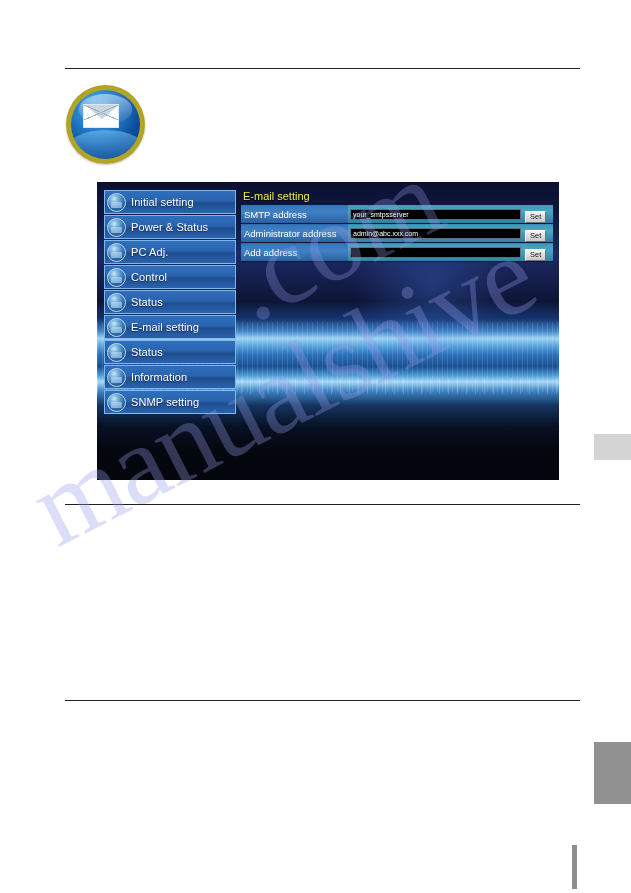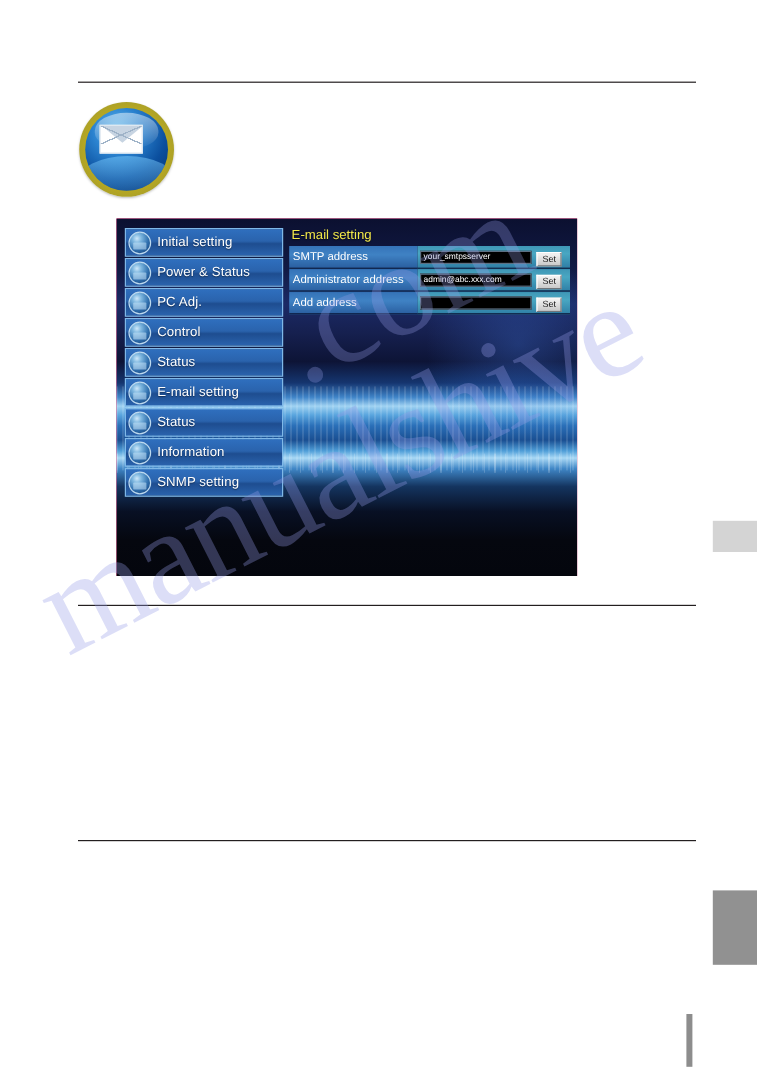--- a/index.html
+++ b/index.html
@@ -153,25 +153,25 @@
       linear-gradient(to bottom right, transparent 48%, #9fb3c8 48%, #9fb3c8 52%, transparent 52%),
       linear-gradient(to bottom left, transparent 48%, #9fb3c8 48%, #9fb3c8 52%, transparent 52%);
     z-index: 3;
   }
 
   
   .webui {
     position: absolute;
     left: 97px;
     top: 182px;
-    width: 384px;
+    width: 462px;
     height: 298px;
     z-index: 2;
     overflow: hidden;
-    background: #be185d;
+    background: #701a75;
     font-family: "Liberation Sans", sans-serif;
   }
   .webui .bg {
     position: absolute;
     inset: 0;
     background:
       linear-gradient(to bottom,
         #0b1030 0%,
         #111a44 14%,
         #1b2a66 24%,

